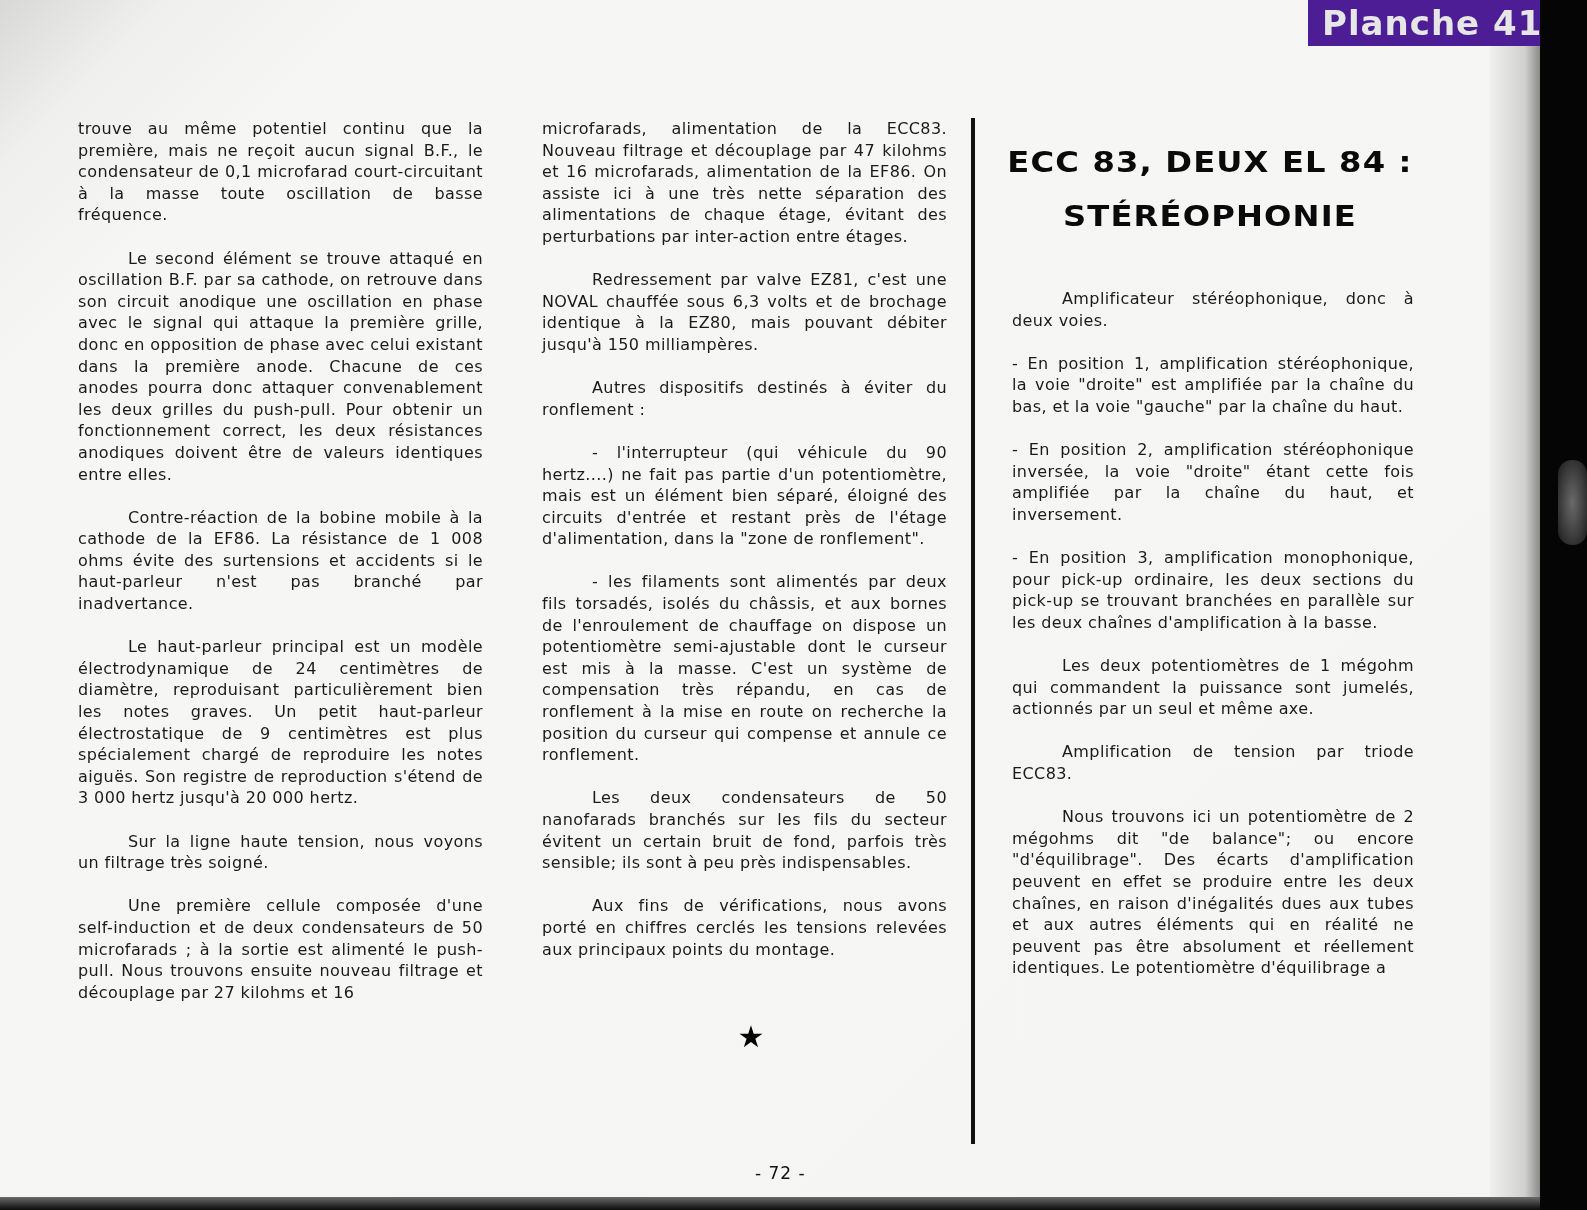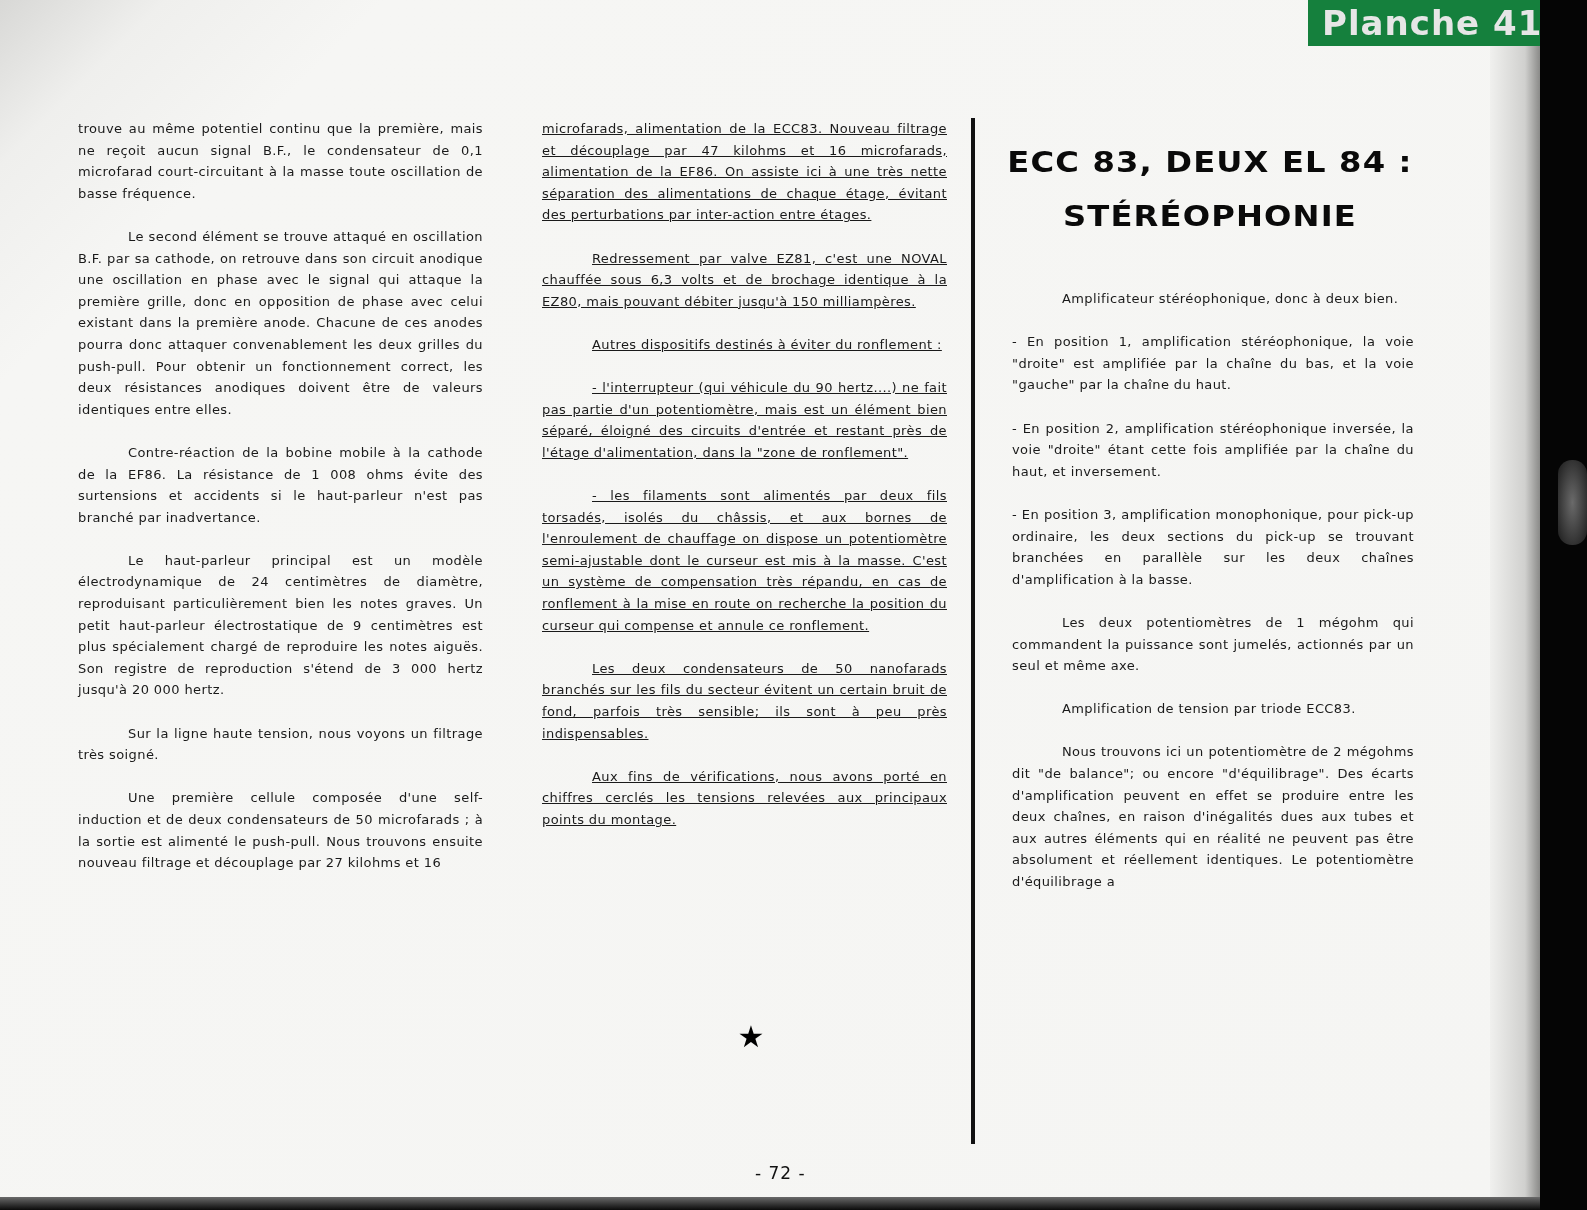--- a/index.html
+++ b/index.html
@@ -20,34 +20,34 @@
   .dark-margin {
     position: absolute; left: 1540px; top: 0; width: 47px; height: 1210px;
     background: #050505;
   }
   .finger {
     position: absolute; left: 1558px; top: 460px; width: 29px; height: 85px;
     border-radius: 14px; background: radial-gradient(#6a6a6a, #1a1a1a);
   }
   .plate-tab {
     position: absolute; left: 1308px; top: 0; width: 232px; height: 46px;
-    background: #15803d;
+    background: #4c1d95;
     color: #e6e6e6;
     font-family: "DejaVu Sans", sans-serif; font-weight: bold;
     font-size: 34px; letter-spacing: 1px;
     padding-left: 14px; box-sizing: border-box; line-height: 46px;
     white-space: nowrap; overflow: hidden;
   }
   .column {
     position: absolute; top: 118px;
-    font-size: 13px; line-height: 21.6px; letter-spacing: 0.4px;
+    font-size: 16px; line-height: 21.6px; letter-spacing: 0.4px;
     text-align: justify;
   }
   .col1 { left: 78px; width: 405px; }
-  .col2 { left: 542px; width: 405px; text-decoration: underline; }
+  .col2 { left: 542px; width: 405px; }
   .col3 { left: 1012px; width: 402px; top: 288px; }
   .column p { margin: 0 0 21.6px 0; text-indent: 50px; }
   .column p.noindent { text-indent: 0; }
   .column p.dash { text-indent: 0; }
   .column p.dash-ind { text-indent: 50px; }
   .divider {
     position: absolute; left: 971px; top: 118px; width: 4px; height: 1026px;
     background: #111;
   }
   .headline {
@@ -103,21 +103,21 @@
 <div class="star">★</div>
 
 <div class="divider"></div>
 
 <div class="headline">
   <div>ECC 83, DEUX EL 84 :</div>
   <div>STÉRÉOPHONIE</div>
 </div>
 
 <div class="column col3">
-  <p>Amplificateur stéréophonique, donc à deux bien.</p>
+  <p>Amplificateur stéréophonique, donc à deux voies.</p>
   <p class="dash">- En position 1, amplification stéréophonique, la voie "droite" est amplifiée par la chaîne du bas, et la voie "gauche" par la chaîne du haut.</p>
   <p class="dash">- En position 2, amplification stéréophonique inversée, la voie "droite" étant cette fois amplifiée par la chaîne du haut, et inversement.</p>
   <p class="dash">- En position 3, amplification monophonique, pour pick-up ordinaire, les deux sections du pick-up se trouvant branchées en parallèle sur les deux chaînes d'amplification à la basse.</p>
   <p>Les deux potentiomètres de 1 mégohm qui commandent la puissance sont jumelés, actionnés par un seul et même axe.</p>
   <p>Amplification de tension par triode ECC83.</p>
   <p>Nous trouvons ici un potentiomètre de 2 mégohms dit "de balance"; ou encore "d'équilibrage". Des écarts d'amplification peuvent en effet se produire entre les deux chaînes, en raison d'inégalités dues aux tubes et aux autres éléments qui en réalité ne peuvent pas être absolument et réellement identiques. Le potentiomètre d'équilibrage a</p>
 </div>
 
 <div class="page-number">- 72 -</div>
 <div class="bottom-shadow"></div>

